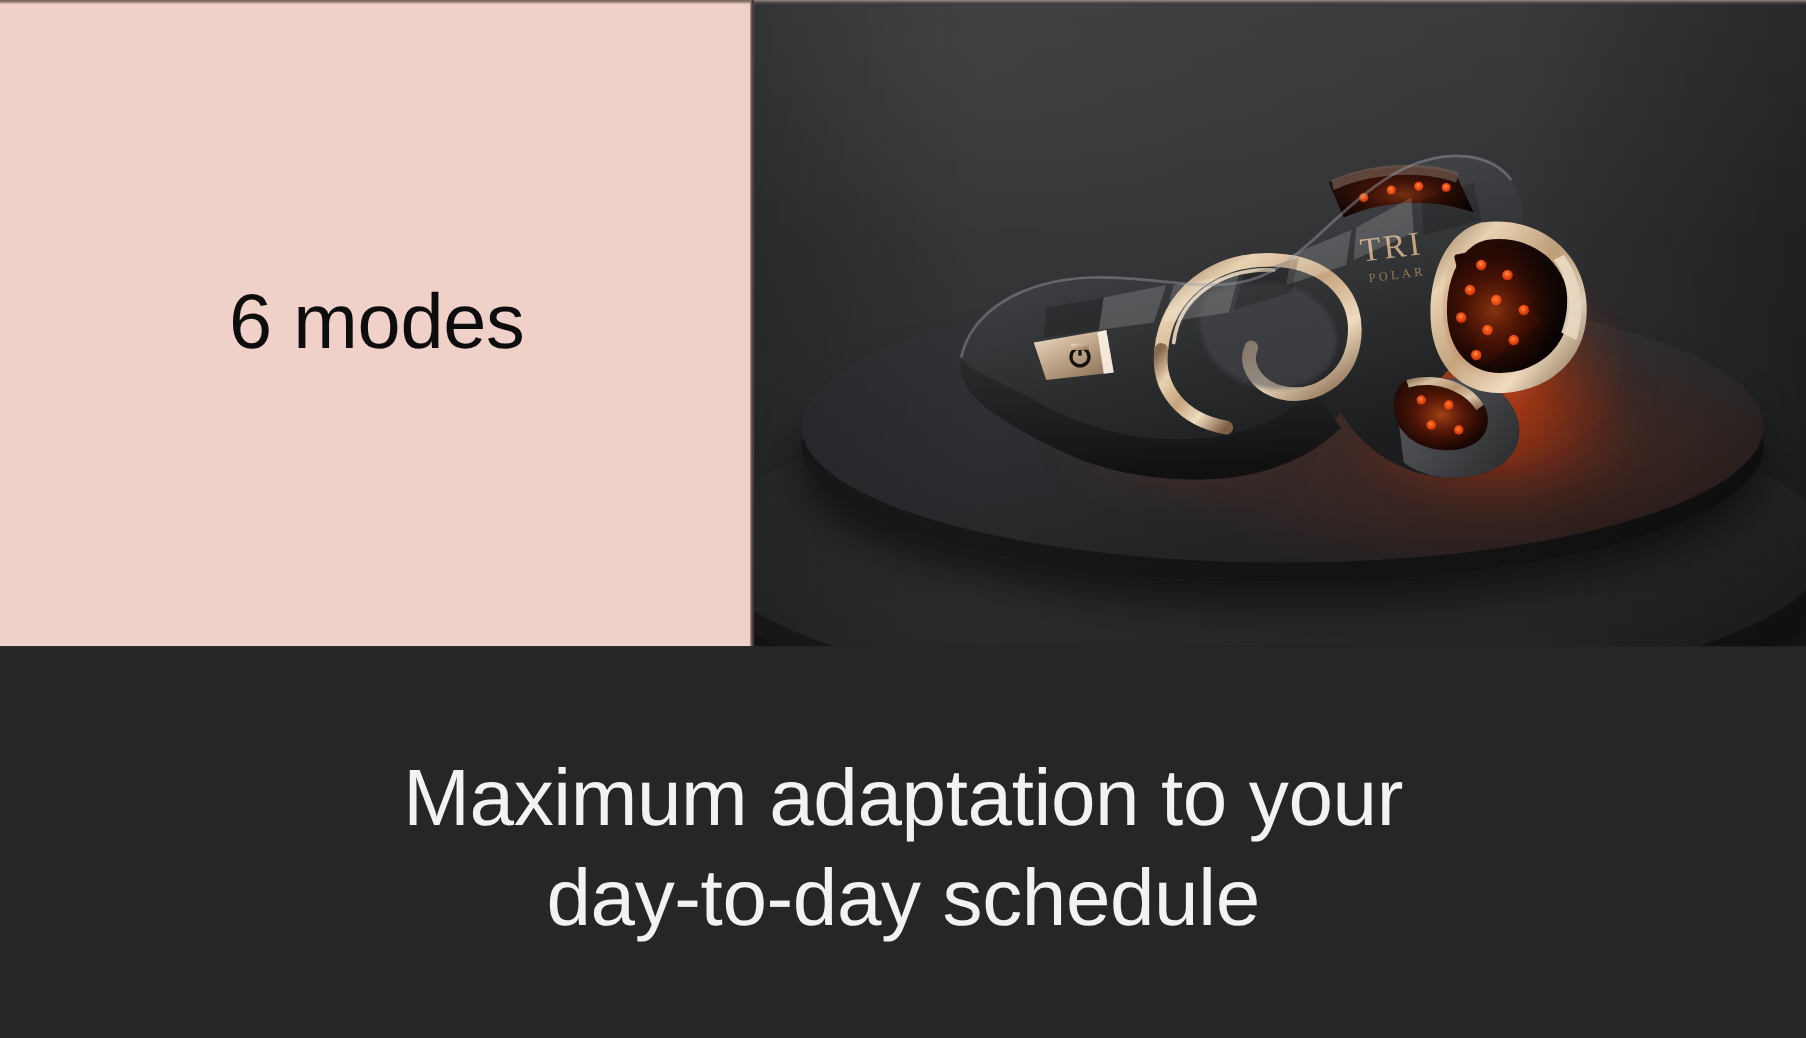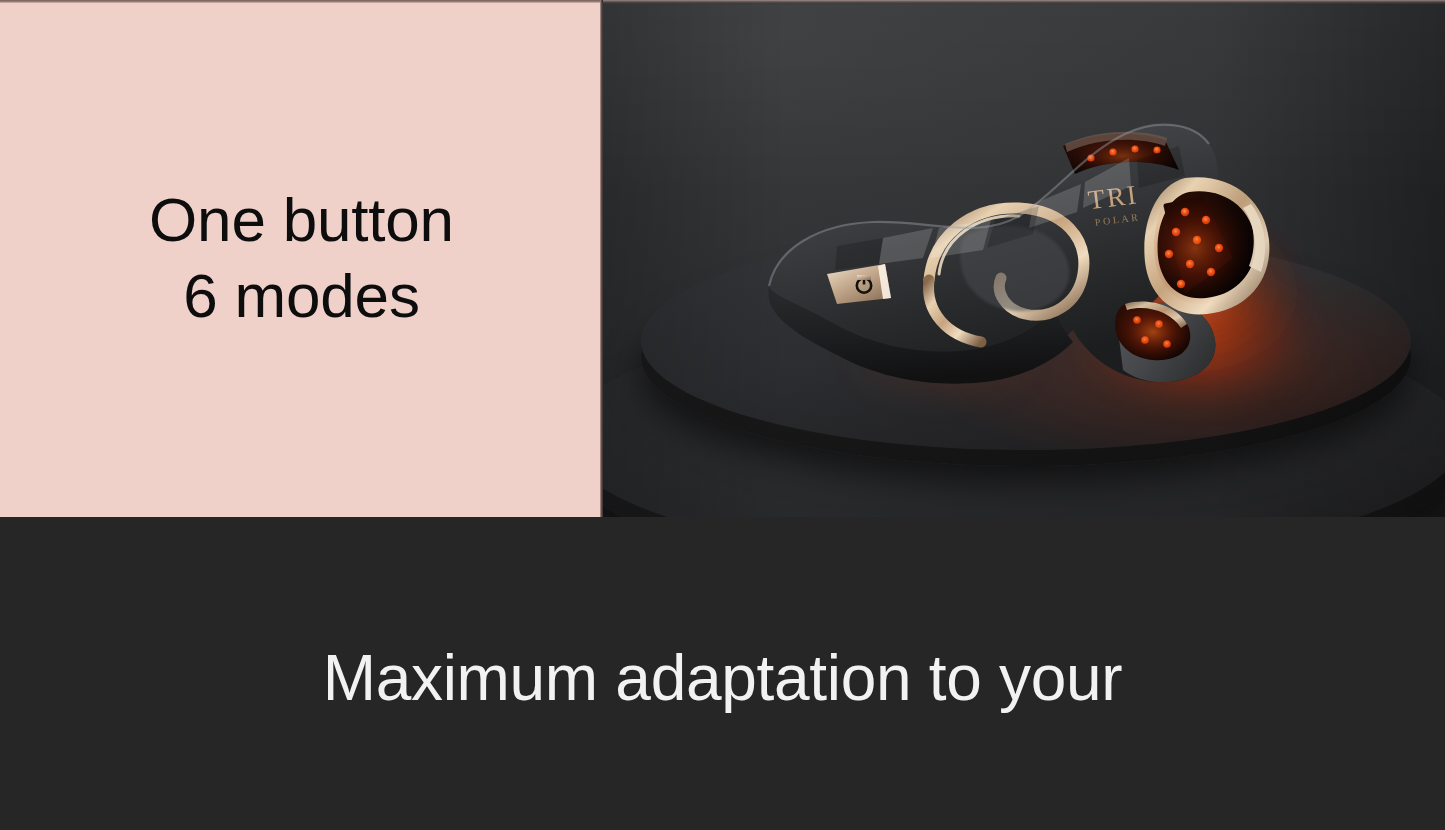--- a/index.html
+++ b/index.html
@@ -185,21 +185,20 @@
 </style>
 </head>
 <body>
 
 <div id="page">
 
   <div id="top-row">
 
     <div id="headline-panel">
       <div class="headline">
-        <span class="hl-line">One button</span>
         <span class="hl-line">6 modes</span>
       </div>
     </div>
 
     <div id="product-photo">
       <div class="photo-top-bleed"></div>
 
       <div class="disc-lower"></div>
       <div class="disc-lower-top"></div>
       <div class="disc-upper"></div>
@@ -388,16 +387,17 @@
           <path d="M36 178 C44 140 86 116 140 114 C196 112 246 132 286 108
                    C320 88 350 46 392 26 C424 11 460 14 476 36" fill="none" stroke="#9aa0a6" stroke-width="2.2" opacity="0.45"></path>
         </svg>
       </div>
     </div>
   </div>
 
   <div id="caption-panel">
     <div class="caption">
       <span class="cap-line">Maximum adaptation to your</span>
+      <span class="cap-line">day-to-day schedule</span>
     </div>
   </div>
 
 </div>
 
 </body></html>

